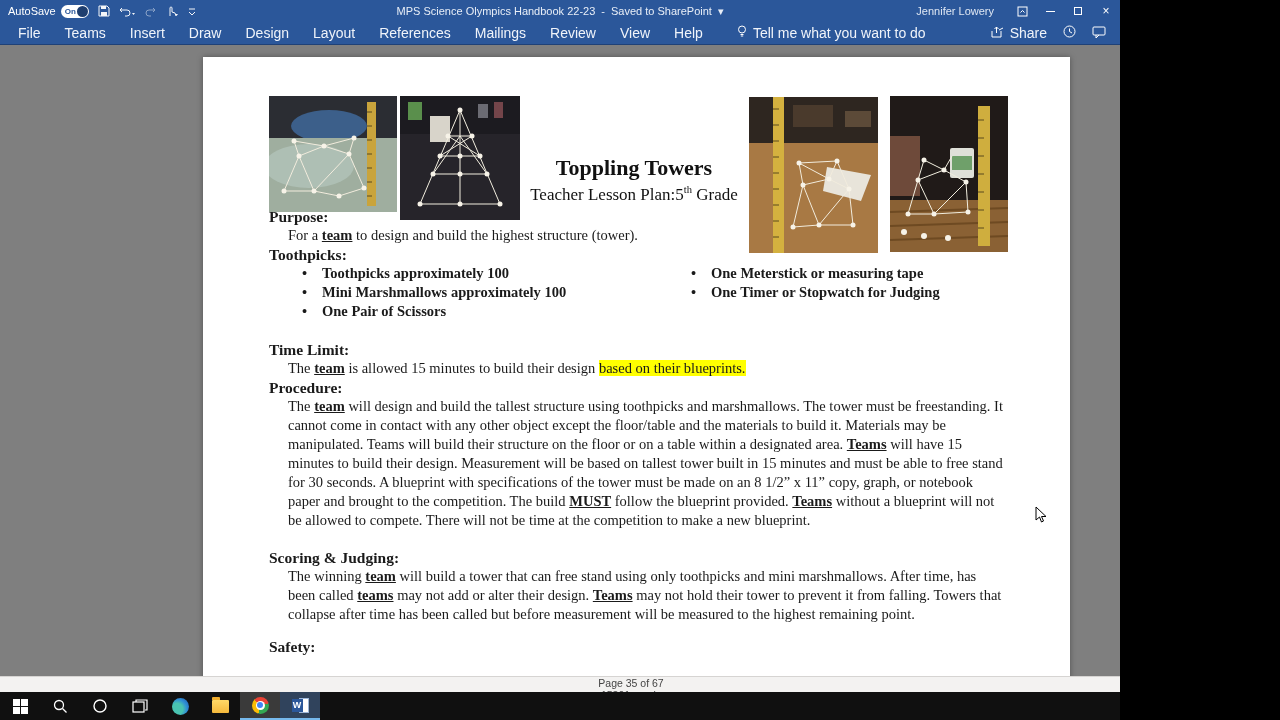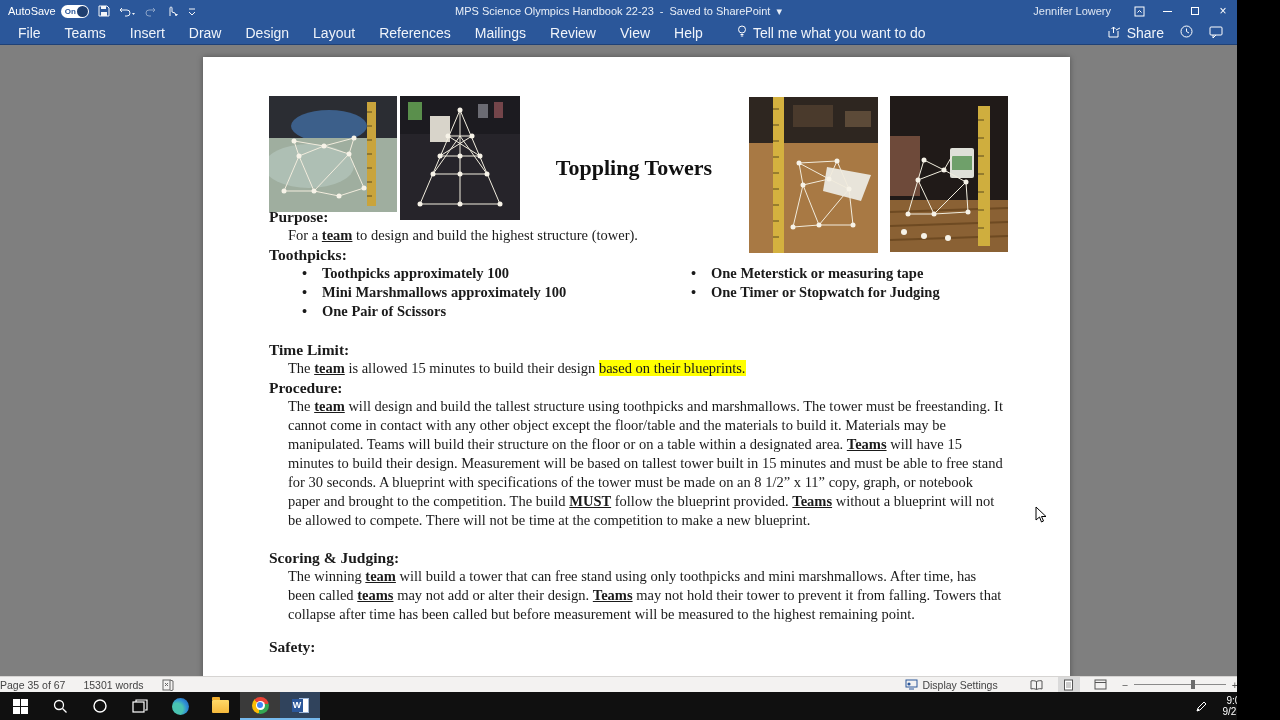--- a/index.html
+++ b/index.html
@@ -4,21 +4,21 @@
 <style>
   :root{
     --titlebar-blue:#2b579a;
     --workspace-gray:#7f7f7f;
     --highlight-yellow:#ffff00;
     --statusbar-bg:#f3f2f1;
     --taskbar-black:#101010;
   }
   *{margin:0;padding:0;box-sizing:border-box;}
   body{font-family:"Liberation Sans",sans-serif;background:#000;}
-  #app{width:1237px;height:720px;position:relative;overflow:hidden;background:var(--workspace-gray);}
+  #app{width:1120px;height:720px;position:relative;overflow:hidden;background:var(--workspace-gray);}
 
   
   .titlebar{height:22px;background:var(--titlebar-blue);color:#fff;display:flex;align-items:center;font-size:11px;padding-left:8px;position:relative;}
   .titlebar .qat{display:flex;align-items:center;gap:9px;}
   .autosave{display:flex;align-items:center;gap:5px;}
   .toggle-pill{width:28px;height:13px;background:#fff;border-radius:7px;position:relative;display:flex;align-items:center;}
   .toggle-pill .on-label{font-size:8px;color:#2b579a;font-weight:bold;margin-left:4px;}
   .toggle-pill .knob{position:absolute;right:1px;top:1px;width:11px;height:11px;border-radius:50%;background:#1e3e6f;}
   .qat-btn{display:flex;align-items:center;opacity:.95;}
   .qat-btn.dim{opacity:.45;}
@@ -61,21 +61,21 @@
   .bullets ul{list-style:none;}
   .bullets li{position:relative;padding-left:22px;}
   .bullets li::before{content:"\2022";position:absolute;left:2px;font-weight:bold;}
   .col-left{margin-left:31px;width:389px;}
   .col-right{flex:1;}
   .mt-line{margin-top:19px;}
   .mt-line2{margin-top:18px;}
   .mt-safety{margin-top:13px;}
 
   
-  .statusbar{position:absolute;top:676px;left:0;width:1280px;height:16px;background:var(--statusbar-bg);border-top:1px solid #d6d4d2;display:flex;align-items:center;font-size:10.5px;color:#444;padding:0 0;}
+  .statusbar{position:absolute;top:676px;left:0;width:1280px;height:16px;background:var(--statusbar-bg);border-top:1px solid #d6d4d2;display:flex;align-items:center;font-size:10.5px;color:#444;padding:0 0;flex-direction:column;}
   .sb-item{margin-right:18px;display:flex;align-items:center;gap:4px;}
   .sb-right{margin-left:auto;display:flex;align-items:center;gap:10px;}
   .view-btn{width:22px;height:15px;display:flex;align-items:center;justify-content:center;}
   .view-btn.active{background:#dadada;}
   .zoom-slider{display:flex;align-items:center;gap:6px;color:#555;}
   .slider-track{width:92px;height:1px;background:#8a8a8a;position:relative;}
   .slider-thumb{position:absolute;left:62%;top:-4px;width:4px;height:9px;background:#6b6b6b;}
   .zoom-pct{width:32px;text-align:right;}
 
   
@@ -368,20 +368,21 @@
               <circle cx="34" cy="64" r="2.5"></circle>
               <circle cx="14" cy="136" r="3"></circle>
               <circle cx="34" cy="140" r="3"></circle>
               <circle cx="58" cy="142" r="3"></circle>
             </g>
         </svg>
       </div>
 
       <div class="doc-titleblock">
         <div class="doc-title">Toppling Towers</div>
+        <div class="doc-subtitle"><span>Teacher Lesson Plan:5</span><sup>th</sup><span> Grade</span></div>
       </div>
 
       <div class="textflow">
         <div class="h3">Purpose:</div>
         <div class="ind"><span>For a </span><span class="b u">team</span><span> to design and build the highest structure (tower).</span></div>
         <div class="h3">Toothpicks:</div>
         <div class="bullets b">
           <ul class="col-left">
             <li>Toothpicks approximately 100</li>
             <li>Mini Marshmallows approximately 100</li>

